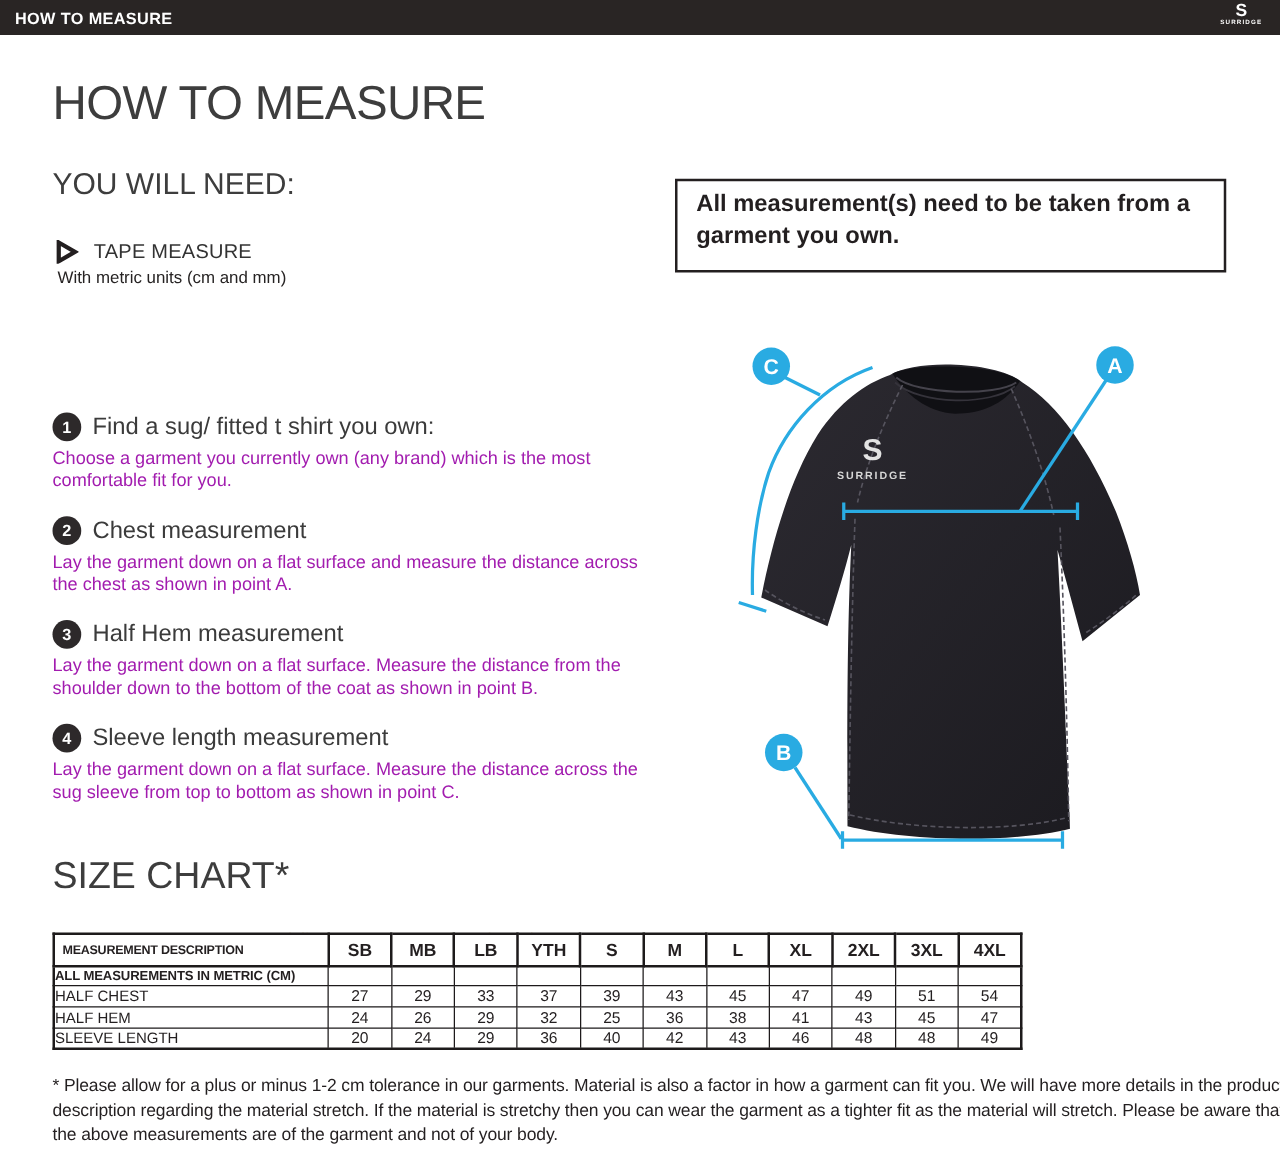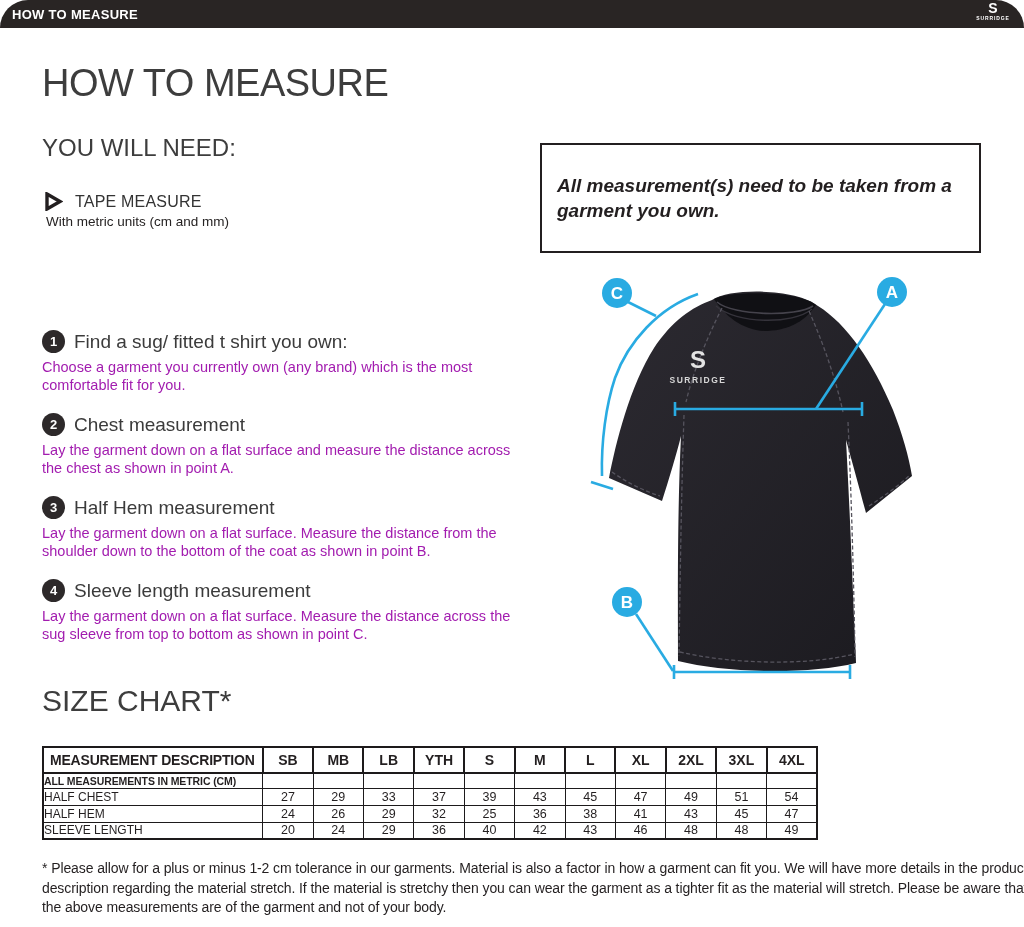--- a/index.html
+++ b/index.html
@@ -1,19 +1,19 @@
 <!DOCTYPE html>
 <html><head>
 <meta charset="utf-8">
 <style>
   * { margin:0; padding:0; box-sizing:border-box; }
   html,body { background:#fff; }
   .page {
     position:relative; width:1024px; height:927px; background:#ffffff;
-    font-family:"Liberation Sans", sans-serif; color:#231f20; overflow:hidden;border-radius:28px;
+    font-family:"Liberation Sans", sans-serif; color:#231f20; overflow:hidden;
   }
   
   .topbar {
     position:absolute; top:0; left:0; width:1024px; height:28px;
     background:#292524; display:flex; align-items:center;
   }
   .topbar-title {
     color:#ffffff; font-size:13px; font-weight:bold; letter-spacing:.3px;
     padding-left:12px;
   }
@@ -50,39 +50,39 @@
     width:23px; height:23px; border-radius:50%; background:#2d292a; color:#fff;
     font-size:13px; font-weight:bold; display:flex; align-items:center; justify-content:center;
     flex:0 0 23px;
   }
   .step-title { font-size:19px; color:#3b3b3b; }
   .step-desc { margin:6px 0 0; font-size:14.5px; line-height:1.22; color:#a21caf; }
 
   
   .note-box {
     position:absolute; left:540px; top:143px; width:441px; min-height:75px;
-    border:2px solid #231f20; padding:28px 15px;
-    font-size:19px; font-weight:bold; line-height:1.32; color:#231f20;font-style:italic;
+    border:2px solid #231f20; padding:6px 15px;
+    font-size:19px; font-weight:bold; line-height:1.32; color:#231f20;
   }
 
   
   .diagram { position:absolute; left:560px; top:250px; width:440px; height:440px; }
 
   
   .size-chart-heading { position:absolute; left:42px; top:684px; font-size:30px; font-weight:400; color:#3d3d3d; }
   .size-chart-sub { position:absolute; left:228px; top:697px; font-size:14.5px; color:#a16207;margin-top:48px; }
 
   table.size-chart {
     position:absolute; left:42px; top:746px; width:776px;
     border-collapse:collapse; background:#fff;
   }
   .size-chart th, .size-chart td { border:1px solid #1d1a1b; }
   .size-chart th { border-width:2px; }
   .size-chart { border:2px solid #1d1a1b; }
-  .size-chart th.desc { width:218px; text-align:left; padding:4px 6px; font-size:14px; letter-spacing:-.2px; }
+  .size-chart th.desc { width:218px; text-align:left; padding:4px 6px; font-size:10px; letter-spacing:-.2px; }
   .size-chart th.size { width:50px; height:26px; font-size:14px; text-align:center; }
   .size-chart td { height:17px; font-size:12.5px; text-align:center; }
   .size-chart td.desc { text-align:left; padding-left:0; font-size:12px; }
   .size-chart tr.metric td { height:15px; }
   .size-chart td.metric-note { font-size:10.5px; font-weight:bold; letter-spacing:-.1px; }
 
   
   .footnote {
     position:absolute; left:42px; top:859px; width:988px;
     font-size:14px; line-height:1.4; color:#231f20; letter-spacing:-.1px;

